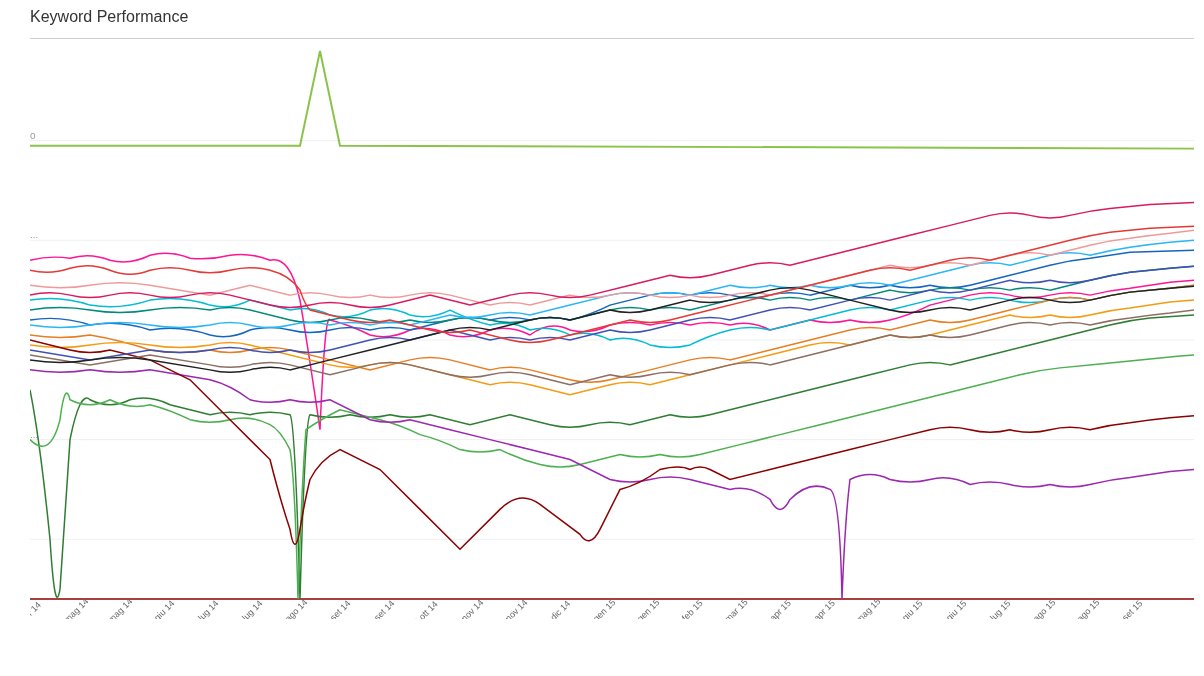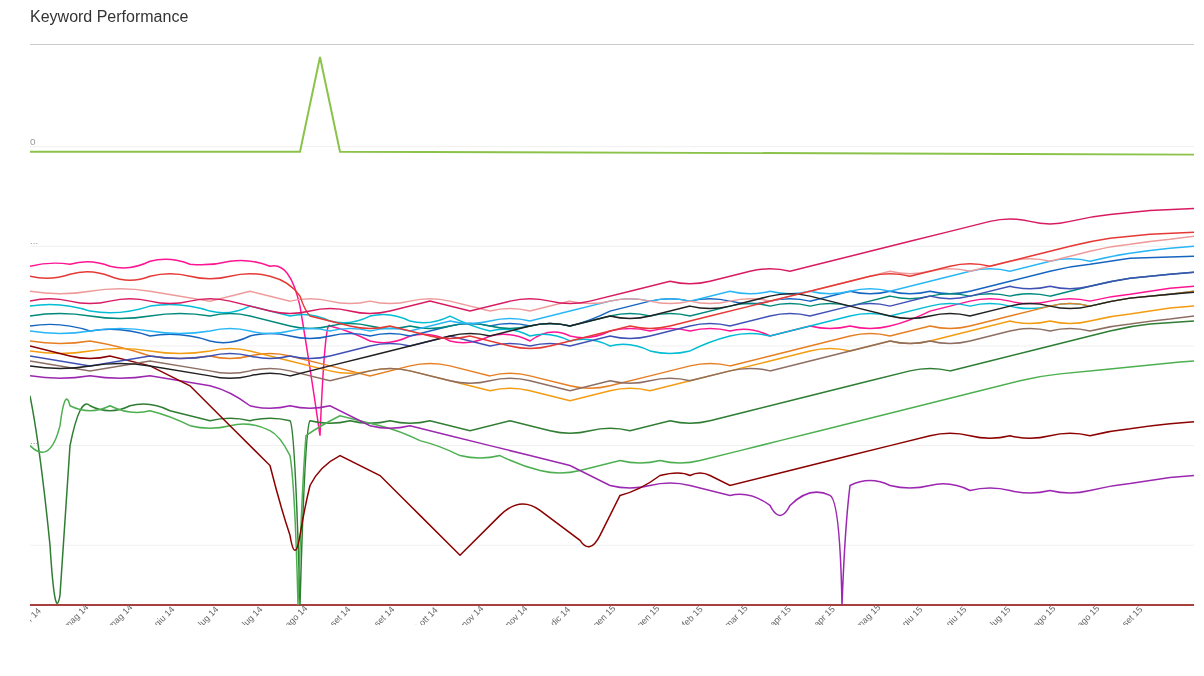--- a/index.html
+++ b/index.html
@@ -13,21 +13,21 @@
     .chart-container {
       width: 1204px;
       height: 676px;
       padding: 8px 10px 60px 30px;
       position: relative;
     }
     .chart-title {
       font-size: 16px;
       color: #333;
       font-weight: normal;
-      margin-bottom: 18px;
+      margin-bottom: 12px;
     }
     .chart-divider {
       border: none;
       border-top: 1px solid #ccc;
       margin-bottom: 2px;
     }
     .chart-area {
       position: relative;
       width: 100%;
       height: calc(100% - 30px);

